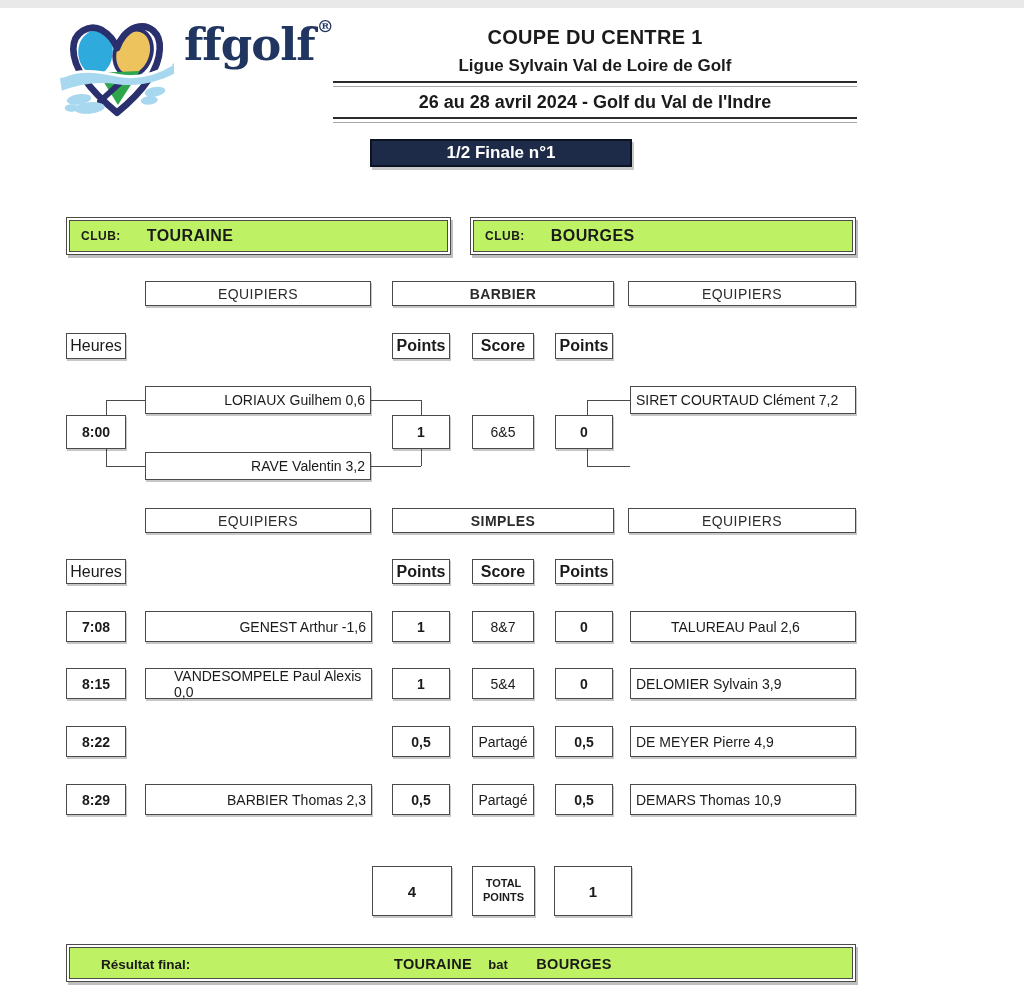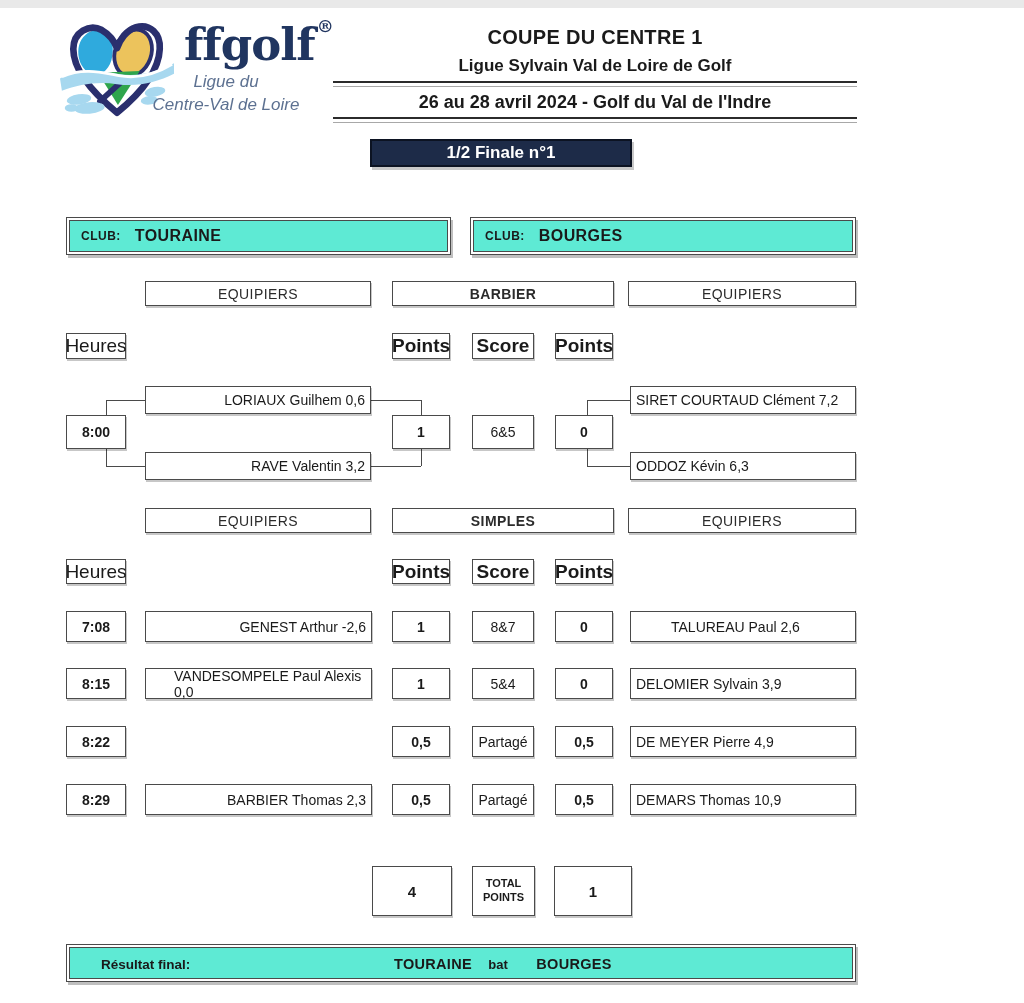--- a/index.html
+++ b/index.html
@@ -14,42 +14,42 @@
     position:absolute;background:#ffffff;border:1px solid #4a4a4a;
     display:flex;align-items:center;justify-content:center;
     box-shadow:1px 2px 0 rgba(0,0,0,0.22);
     z-index:2;box-sizing:border-box;font-size:14px;
   }
   .bold{font-weight:bold;}
   .name-l{justify-content:flex-end;padding-right:5px;}
   .name-r{justify-content:flex-start;padding-left:5px;}
   
   .dbox{
-    position:absolute;background:#5eead4;border:1px solid #4a4a4a;
+    position:absolute;background:#bef264;border:1px solid #4a4a4a;
     box-shadow:inset 0 0 0 2px #ffffff, inset 0 0 0 3px #4a4a4a, 2px 3px 0 rgba(0,0,0,0.25);
-    z-index:2;box-sizing:border-box;
+    z-index:2;box-sizing:border-box;gap:12px;
   }
   .hline,.vline{position:absolute;background:#4a4a4a;z-index:1;}
   .hdr-center{position:absolute;left:333px;top:18px;width:524px;text-align:center;}
   .hdr-title{font-size:20px;font-weight:bold;letter-spacing:0.3px;}
   .hdr-sub{font-size:17px;font-weight:bold;margin-top:7px;}
   .rule{height:3px;border-top:2px solid #2b2b2b;border-bottom:1px solid #a8a8a8;margin-top:5px;}
   .hdr-date{font-size:18px;font-weight:bold;padding:5px 0 4px 0;}
   .banner{
     position:absolute;left:370px;top:131px;width:262px;height:28px;
     background:#1d2b48;border:2px solid #0c1322;box-sizing:border-box;
     color:#ffffff;font-size:17px;font-weight:bold;
     display:flex;align-items:center;justify-content:center;
     box-shadow:2px 3px 0 #c9c9c9;z-index:2;
   }
   .club-box{display:flex;align-items:center;padding-left:14px;}
   .club-label{font-size:12px;font-weight:bold;letter-spacing:0.5px;}
   .club-name{font-size:16px;font-weight:bold;margin-left:14px;letter-spacing:0.4px;}
   .sec-hdr{font-size:14px;color:#2b2b2b;letter-spacing:0.4px;}
-  .lbl{font-size:19px;}
+  .lbl{font-size:16px;}
   .ffgolf{
     position:absolute;left:184px;top:8px;
     font-family:"DejaVu Serif","Liberation Serif",serif;font-weight:bold;
     font-size:45px;color:#203560;letter-spacing:-1px;z-index:2;
   }
   .reg{font-size:17px;vertical-align:28px;letter-spacing:0;margin-left:2px;}
   .ligue-sub{
     position:absolute;left:118px;top:63px;width:216px;text-align:center;
     font-style:italic;color:#5d7191;font-size:17px;line-height:1.35;z-index:2;
   }
@@ -70,24 +70,20 @@
     <path d="M42,90 L64,70" stroke="#2a2f6e" stroke-width="6" stroke-linecap="round"></path>
     <path d="M0,66 C22,54 42,58 60,61 C82,65 102,59 120,50 L120,61 C102,70 82,75 60,72 C40,69 20,72 2,79 Z" fill="#a7d8ef"></path>
     <path d="M2,64 C25,54 45,60 62,63 C84,67 103,60 118,51" fill="none" stroke="#ffffff" stroke-width="3"></path>
     <ellipse cx="20" cy="88" rx="13" ry="5.5" fill="#a7d8ef" transform="rotate(-8 20 88)"></ellipse>
     <ellipse cx="31" cy="97" rx="16" ry="6" fill="#a7d8ef" transform="rotate(-5 31 97)"></ellipse>
     <ellipse cx="12" cy="97" rx="7" ry="4" fill="#a7d8ef"></ellipse>
     <ellipse cx="100" cy="80" rx="11" ry="5" fill="#a7d8ef" transform="rotate(-10 100 80)"></ellipse>
     <ellipse cx="94" cy="89" rx="9" ry="4.5" fill="#a7d8ef" transform="rotate(-6 94 89)"></ellipse>
   </svg>
   <div class="ffgolf"><span>ffgolf</span><span class="reg">®</span></div>
-  <div class="ligue-sub">
-    <div>Ligue du</div>
-    <div>Centre-Val de Loire</div>
-  </div>
 
   <div class="hdr-center">
     <div class="hdr-title">COUPE DU CENTRE 1</div>
     <div class="hdr-sub">Ligue Sylvain Val de Loire de Golf</div>
     <div class="rule"></div>
     <div class="hdr-date">26 au 28 avril 2024  - Golf du Val de l'Indre</div>
     <div class="rule" style="margin-top:0;"></div>
   </div>
 
   <div class="banner">1/2 Finale n°1</div>
@@ -120,33 +116,32 @@
   <div class="hline" style="left:587px;top:392px;width:43px;height:1px;"></div>
   <div class="hline" style="left:587px;top:458px;width:43px;height:1px;"></div>
 
   <div class="box name-l" style="left:145px;top:378px;width:226px;height:28px;">LORIAUX Guilhem 0,6</div>
   <div class="box name-l" style="left:145px;top:444px;width:226px;height:28px;">RAVE Valentin 3,2</div>
   <div class="box bold" style="left:66px;top:407px;width:60px;height:34px;">8:00</div>
   <div class="box bold" style="left:392px;top:407px;width:58px;height:34px;">1</div>
   <div class="box" style="left:472px;top:407px;width:62px;height:34px;">6&amp;5</div>
   <div class="box bold" style="left:555px;top:407px;width:58px;height:34px;">0</div>
   <div class="box name-r" style="left:630px;top:378px;width:226px;height:28px;">SIRET COURTAUD Clément 7,2</div>
-  <div class="box name-r" style="left:630px;top:444px;width:226px;height:28px;">ODDOZ Kévin 6,3</div>
 
   <div class="box sec-hdr" style="left:145px;top:500px;width:226px;height:25px;">EQUIPIERS</div>
   <div class="box sec-hdr bold" style="left:392px;top:500px;width:222px;height:25px;">SIMPLES</div>
   <div class="box sec-hdr" style="left:628px;top:500px;width:228px;height:25px;">EQUIPIERS</div>
 
   <div class="box lbl" style="left:66px;top:551px;width:60px;height:25px;">Heures</div>
   <div class="box lbl bold" style="left:392px;top:551px;width:58px;height:25px;">Points</div>
   <div class="box lbl bold" style="left:472px;top:551px;width:62px;height:25px;">Score</div>
   <div class="box lbl bold" style="left:555px;top:551px;width:58px;height:25px;">Points</div>
 
   <div class="box bold" style="left:66px;top:603px;width:60px;height:31px;">7:08</div>
-  <div class="box name-l" style="left:145px;top:603px;width:227px;height:31px;">GENEST Arthur -2,6</div>
+  <div class="box name-l" style="left:145px;top:603px;width:227px;height:31px;">GENEST Arthur -1,6</div>
   <div class="box bold" style="left:392px;top:603px;width:58px;height:31px;">1</div>
   <div class="box" style="left:472px;top:603px;width:62px;height:31px;">8&amp;7</div>
   <div class="box bold" style="left:555px;top:603px;width:58px;height:31px;">0</div>
   <div class="box name-r" style="left:630px;top:603px;width:226px;height:31px;padding-left:40px;">TALUREAU Paul 2,6</div>
 
   <div class="box bold" style="left:66px;top:660px;width:60px;height:31px;">8:15</div>
   <div class="box name-l" style="left:145px;top:660px;width:227px;height:31px;padding-left:28px;">VANDESOMPELE Paul Alexis 0,0</div>
   <div class="box bold" style="left:392px;top:660px;width:58px;height:31px;">1</div>
   <div class="box" style="left:472px;top:660px;width:62px;height:31px;">5&amp;4</div>
   <div class="box bold" style="left:555px;top:660px;width:58px;height:31px;">0</div>

